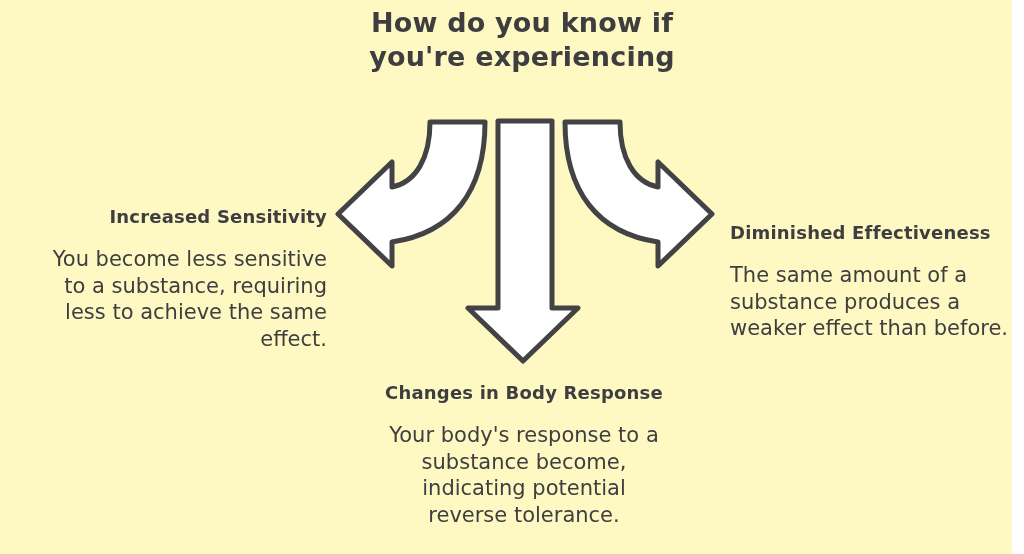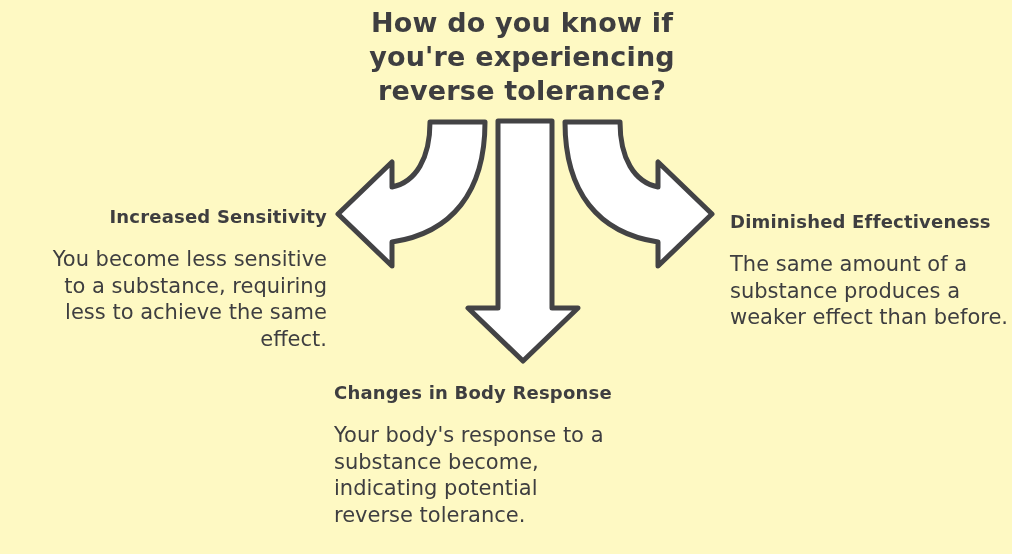--- a/index.html
+++ b/index.html
@@ -50,49 +50,49 @@
     white-space: nowrap;
   }
   .section-left {
     left: 20px;
     top: 203px;
     width: 307px;
     text-align: right;
   }
   .section-right {
     left: 730px;
-    top: 208px;
+    top: 219px;
     width: 290px;
     text-align: left;
   }
   .section-bottom {
     left: 334px;
     top: 379px;
     width: 380px;
+    text-align: center;
   }
   .line { display: block; }
 </style>
 </head>
 <body>
 
 <div class="canvas">
 
   <svg class="arrow-svg" viewBox="0 0 1024 554" aria-hidden="true">
 
     <path d="M 430 122 L 485 122 C 485 192 452 233 392 242 L 392 266 L 338 214 L 392 162 L 392 187 C 416 182 430 158 430 122 Z" fill="#ffffff" stroke-width="5" stroke-linejoin="round" stroke="#434345"></path>
 
     <path d="M 498 121 L 552 121 L 552 308 L 578 308 L 523 361 L 468 308 L 498 308 Z" fill="#ffffff" stroke-width="5" stroke-linejoin="round" stroke="#434345"></path>
 
     <path d="M 620 122 L 565 122 C 565 192 598 233 658 242 L 658 266 L 712 214 L 658 162 L 658 187 C 634 182 620 158 620 122 Z" fill="#ffffff" stroke-width="5" stroke-linejoin="round" stroke="#434345"></path>
   </svg>
 
   <div class="title">
     <span class="line">How do you know if</span>
     <span class="line">you're experiencing</span>
-    <span class="line">reverse tolerance?</span>
   </div>
 
   <div class="section section-left">
     <div class="heading">Increased Sensitivity</div>
     <div class="body">
       <span class="line body-line">You become less sensitive</span>
       <span class="line body-line">to a substance, requiring</span>
       <span class="line body-line">less to achieve the same</span>
       <span class="line body-line">effect.</span>
     </div>

